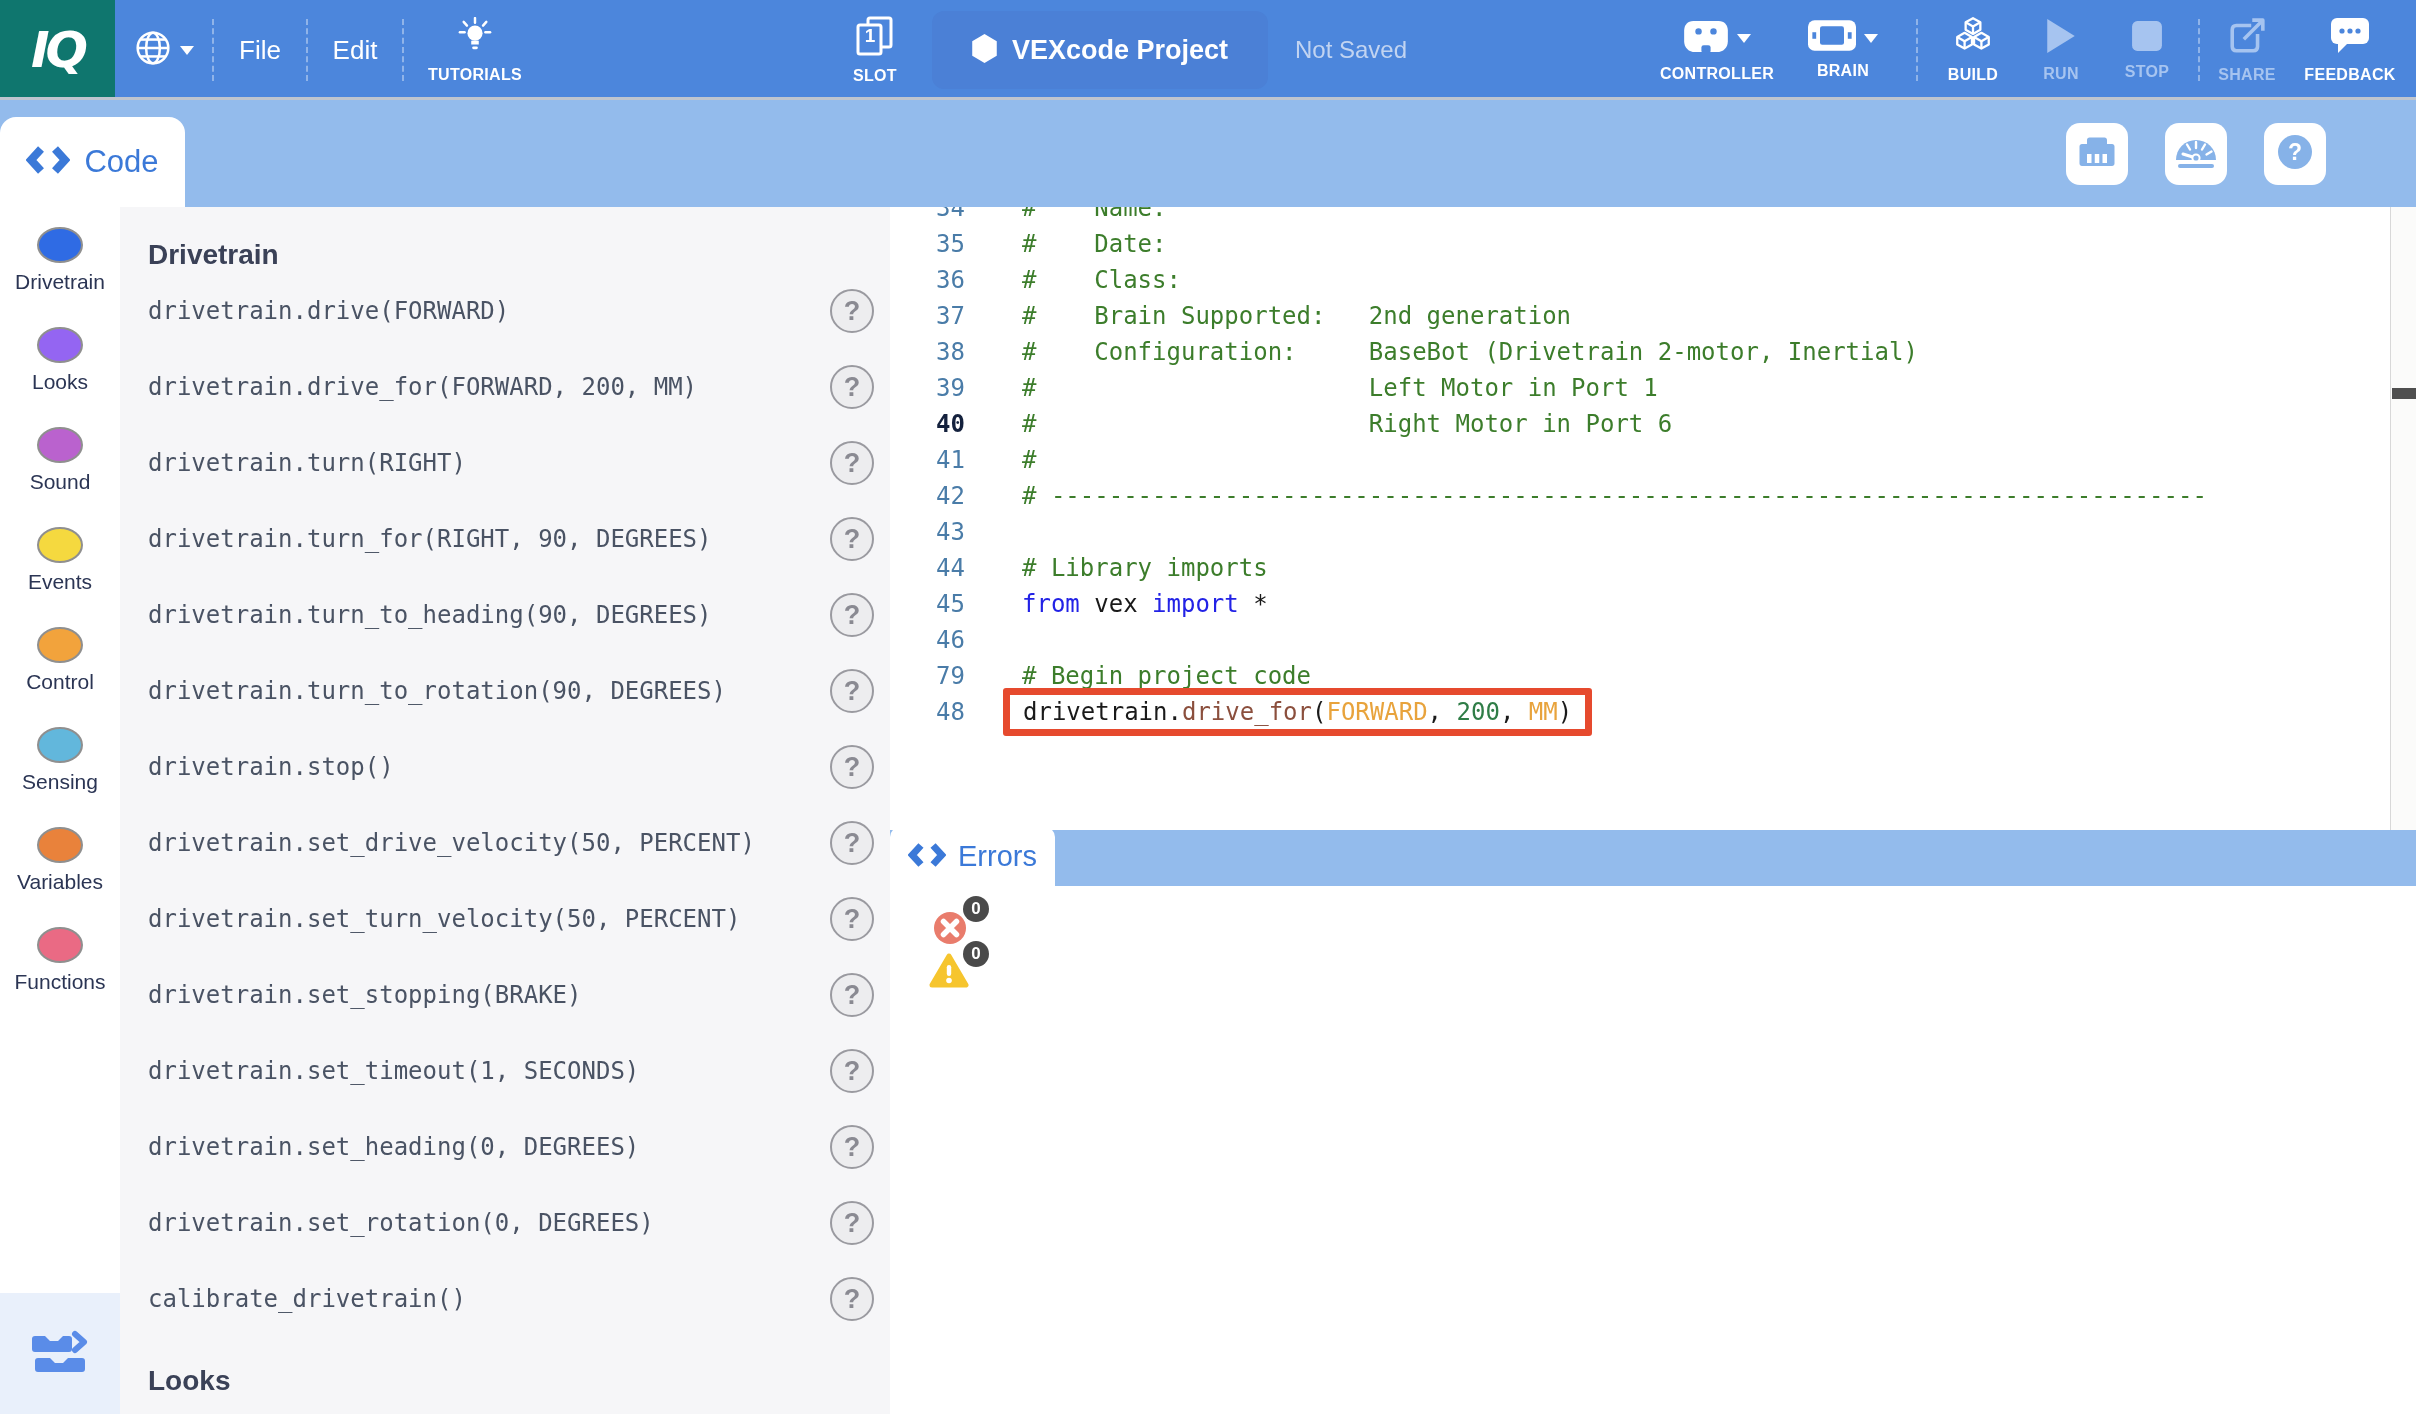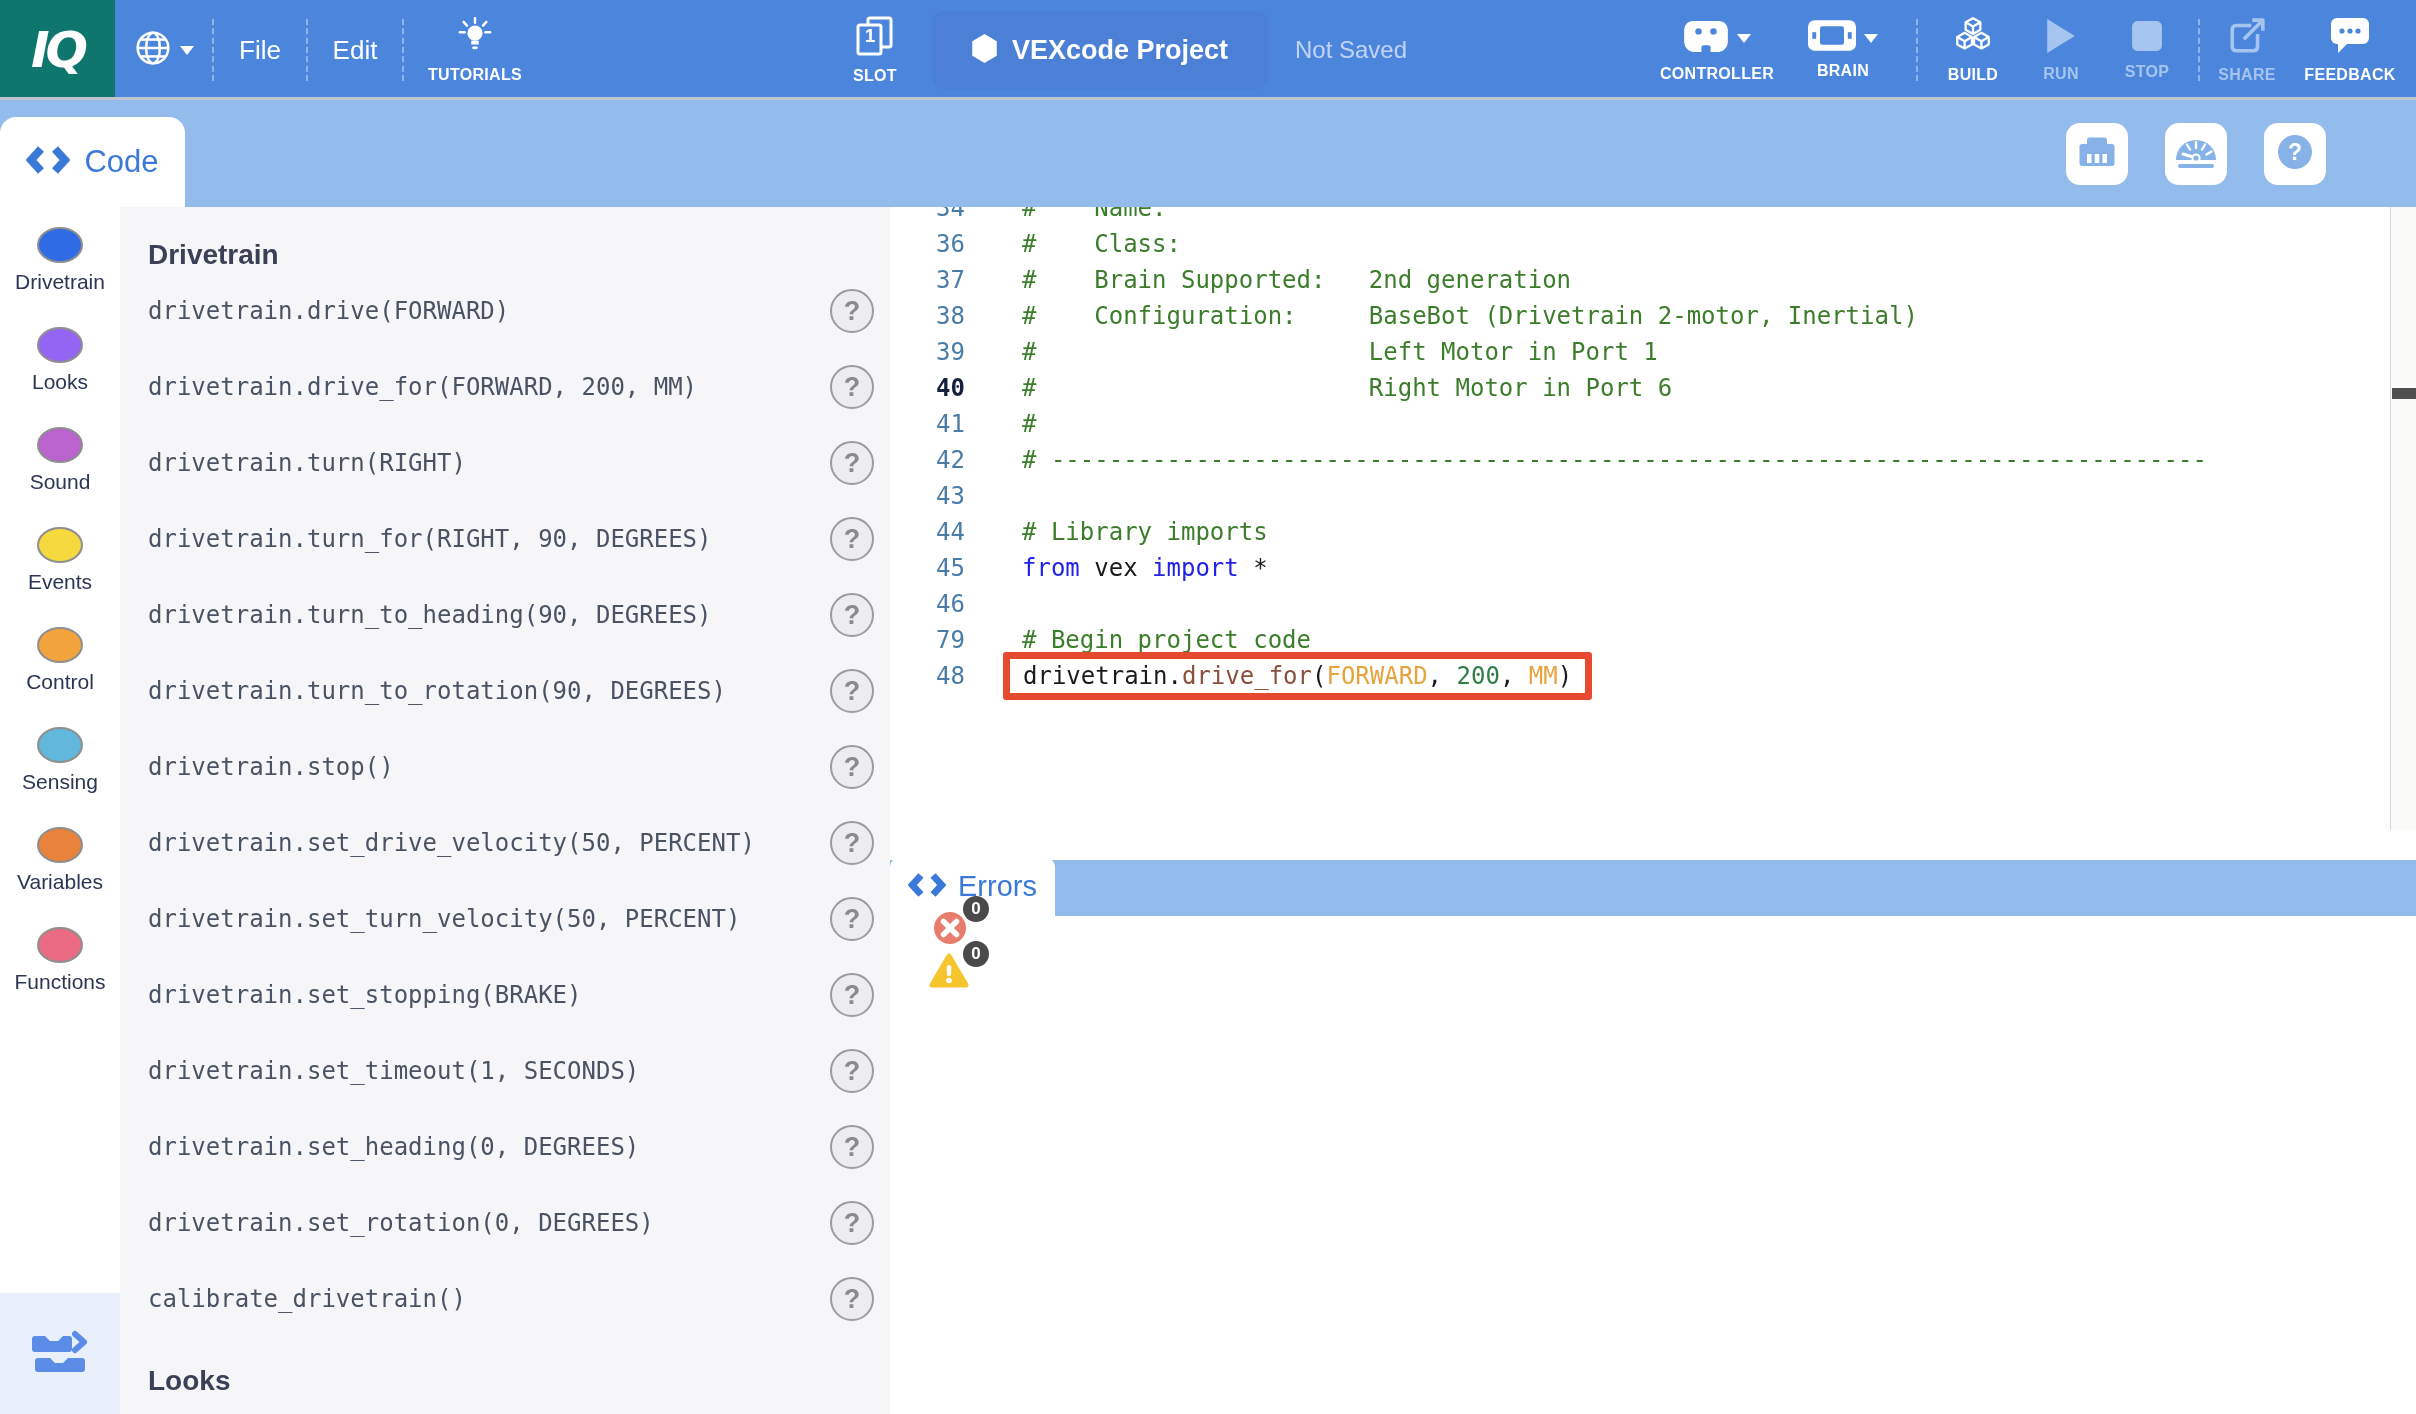--- a/index.html
+++ b/index.html
@@ -85,21 +85,21 @@
   .tk-comment { color:#3C7D2B; } .tk-kw { color:#2222E6; } .tk-fn { color:#8B4F3D; }
   .tk-const { color:#E8A33C; } .tk-num { color:#2F7D47; } .tk-plain { color:#1A1A1A; }
   .ct.hl { margin-left:38px; margin-top:-10px; margin-bottom:-10px; background:#fff;
            border:7px solid #E64A2E; border-radius:3px; padding:3px 13px; }
 
   .vscroll { position:absolute; right:0; top:207px; width:26px; height:623px;
              background:#FBFBFA; border-left:1px solid #D8D8D8; }
   .vthumb { position:absolute; left:1px; top:181px; width:25px; height:11px; background:#4F4F4F; }
 
   
-  .errors-bar { position:absolute; left:890px; top:860px; width:1526px; height:56px;
+  .errors-bar { position:absolute; left:890px; top:830px; width:1526px; height:56px;
                 background:#93BBEC; }
   .errors-tab { position:absolute; left:0; top:-3px; width:165px; height:59px; background:#fff;
                 border-radius:10px 10px 0 0; display:flex; align-items:center; justify-content:center;
                 gap:12px; cursor:pointer; }
   .errors-tab .tab-label { font-size:29px; }
   .status-icon { position:absolute; }
   .count-badge { position:absolute; width:26px; height:26px; border-radius:50%; background:#4A4A4A;
                  color:#fff; font-size:17px; font-weight:bold; display:flex; align-items:center;
                  justify-content:center; }
 </style>
@@ -442,20 +442,24 @@
   <div class="pal-next-head">Looks</div>
 </div>
 
 <div class="editor">
   <div class="code-lines">
       <div class="cline">
         <span class="ln">34</span>
         <span class="ct"><span class="tk-comment">#    Name:</span></span>
       </div>
       <div class="cline">
+        <span class="ln">35</span>
+        <span class="ct"><span class="tk-comment">#    Date:</span></span>
+      </div>
+      <div class="cline">
         <span class="ln">36</span>
         <span class="ct"><span class="tk-comment">#    Class:</span></span>
       </div>
       <div class="cline">
         <span class="ln">37</span>
         <span class="ct"><span class="tk-comment">#    Brain Supported:   2nd generation</span></span>
       </div>
       <div class="cline">
         <span class="ln">38</span>
         <span class="ct"><span class="tk-comment">#    Configuration:     BaseBot (Drivetrain 2-motor, Inertial)</span></span>

